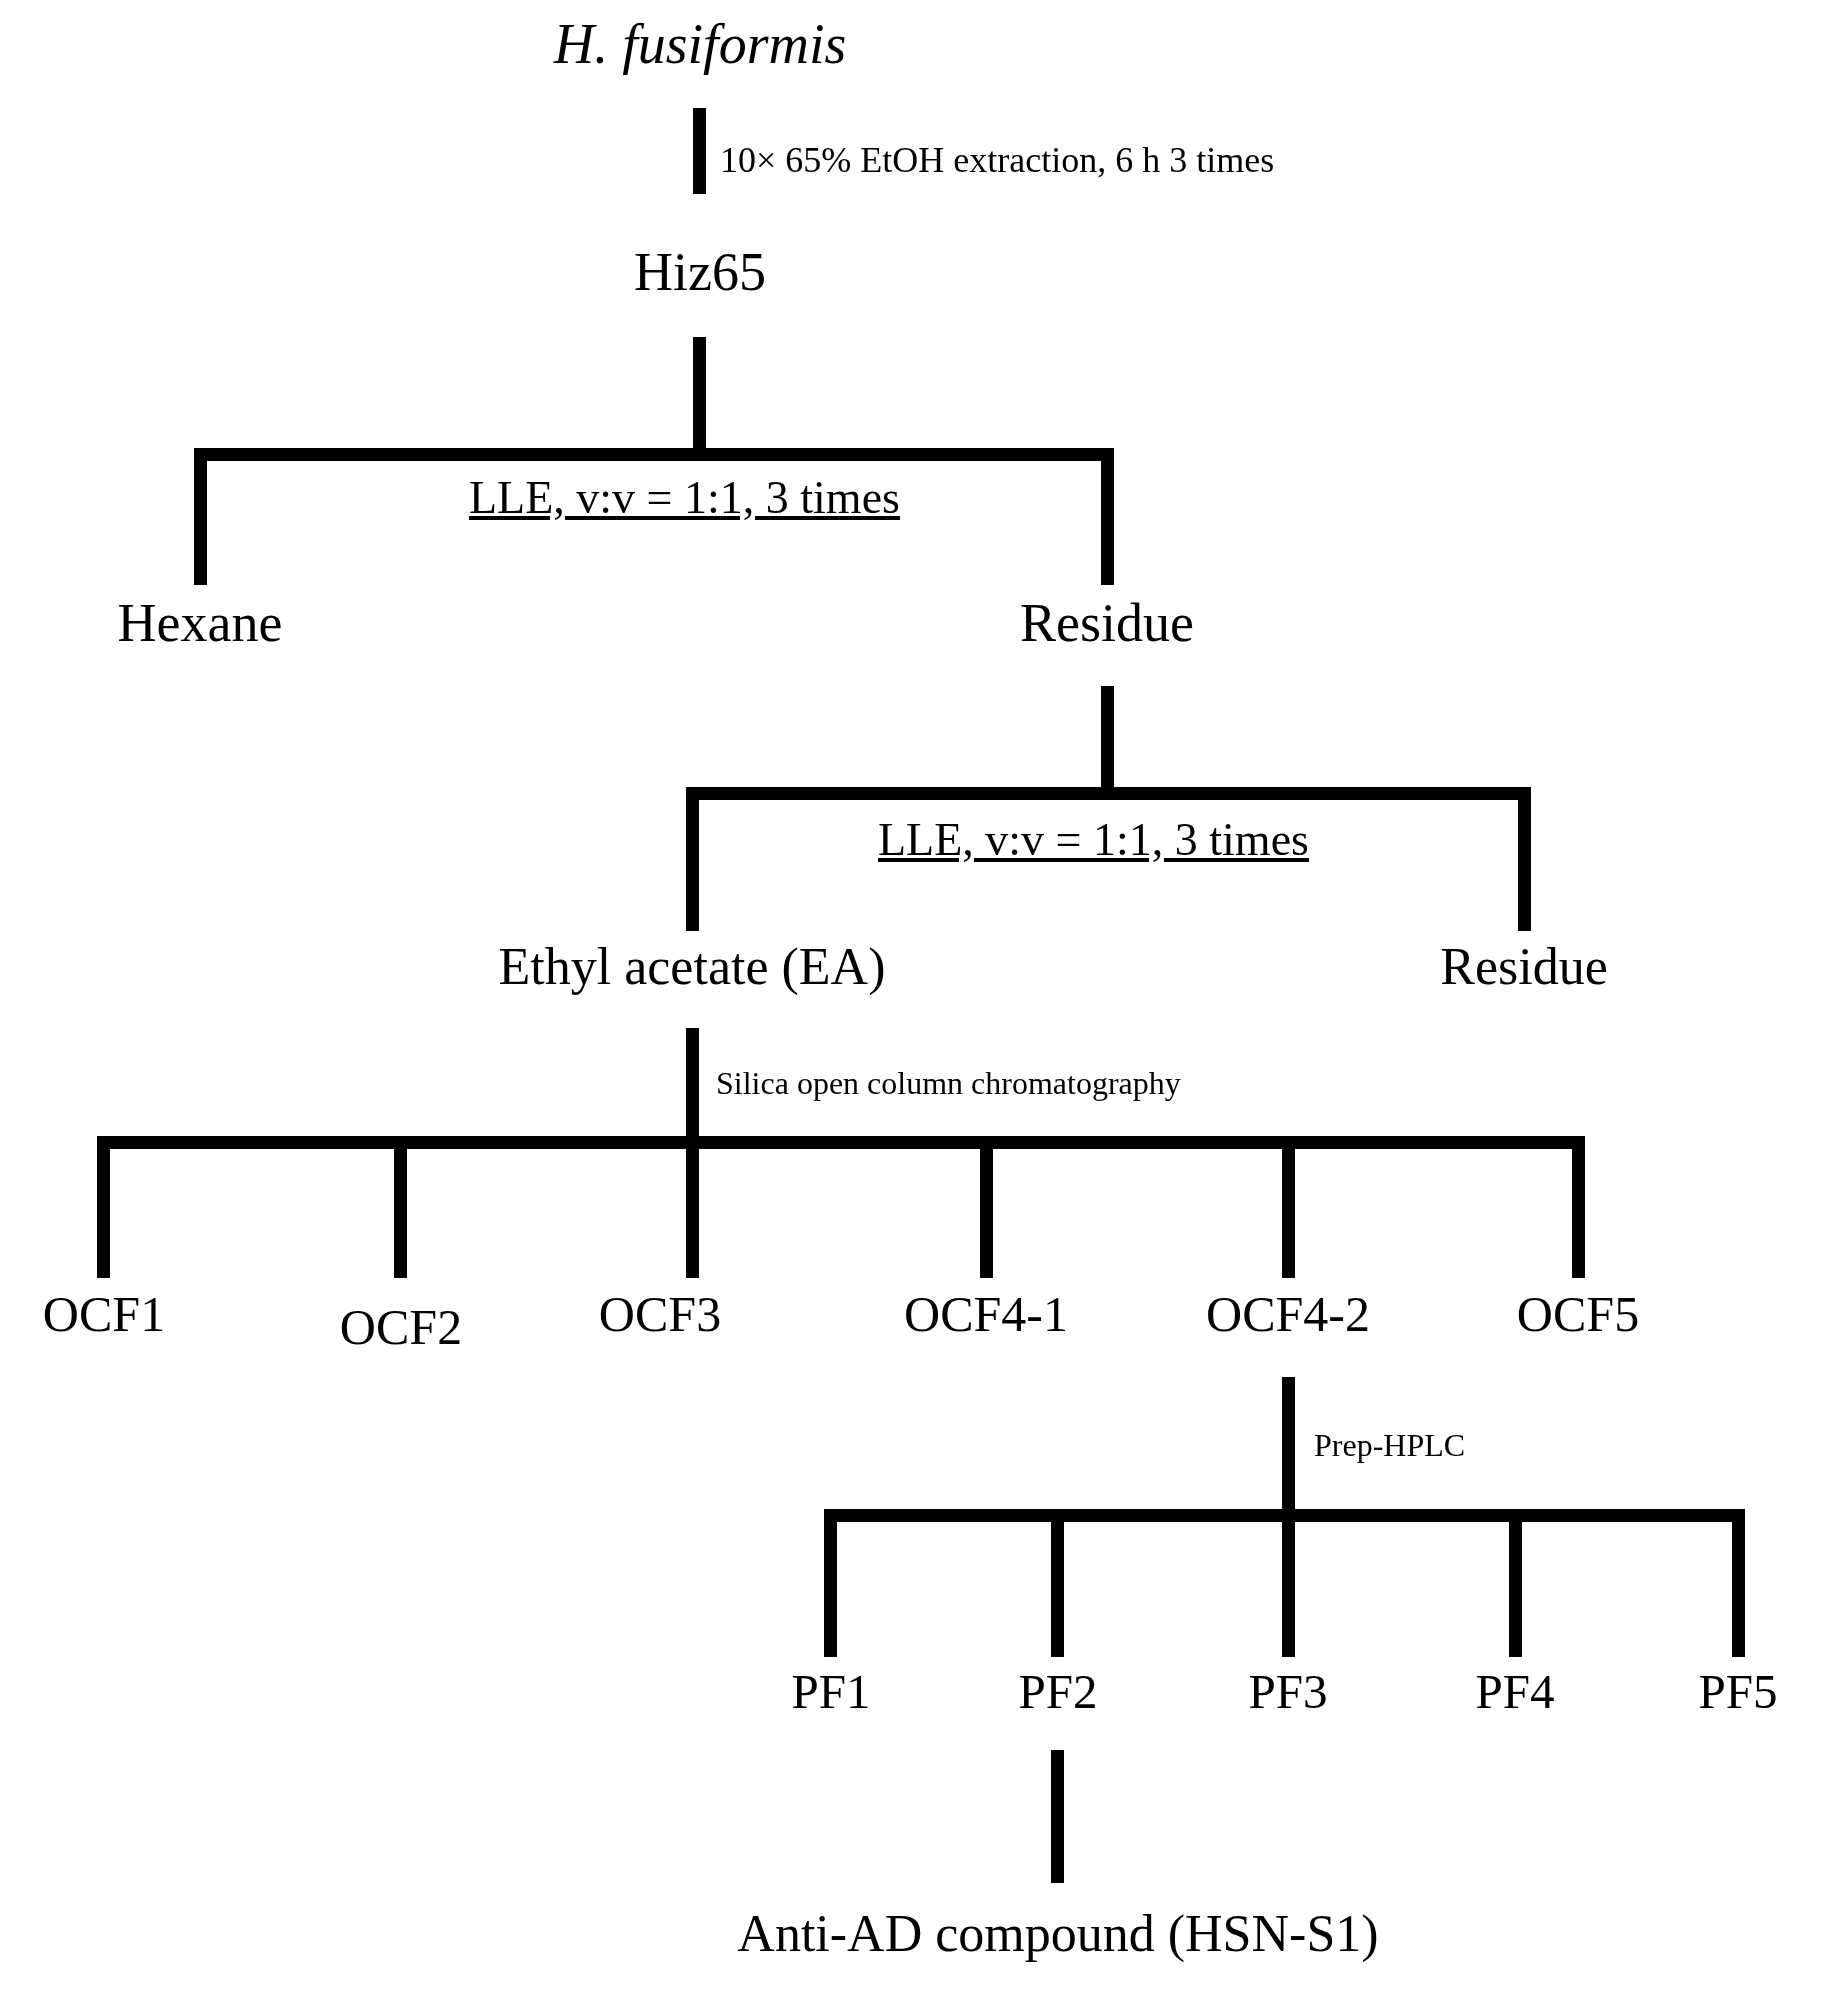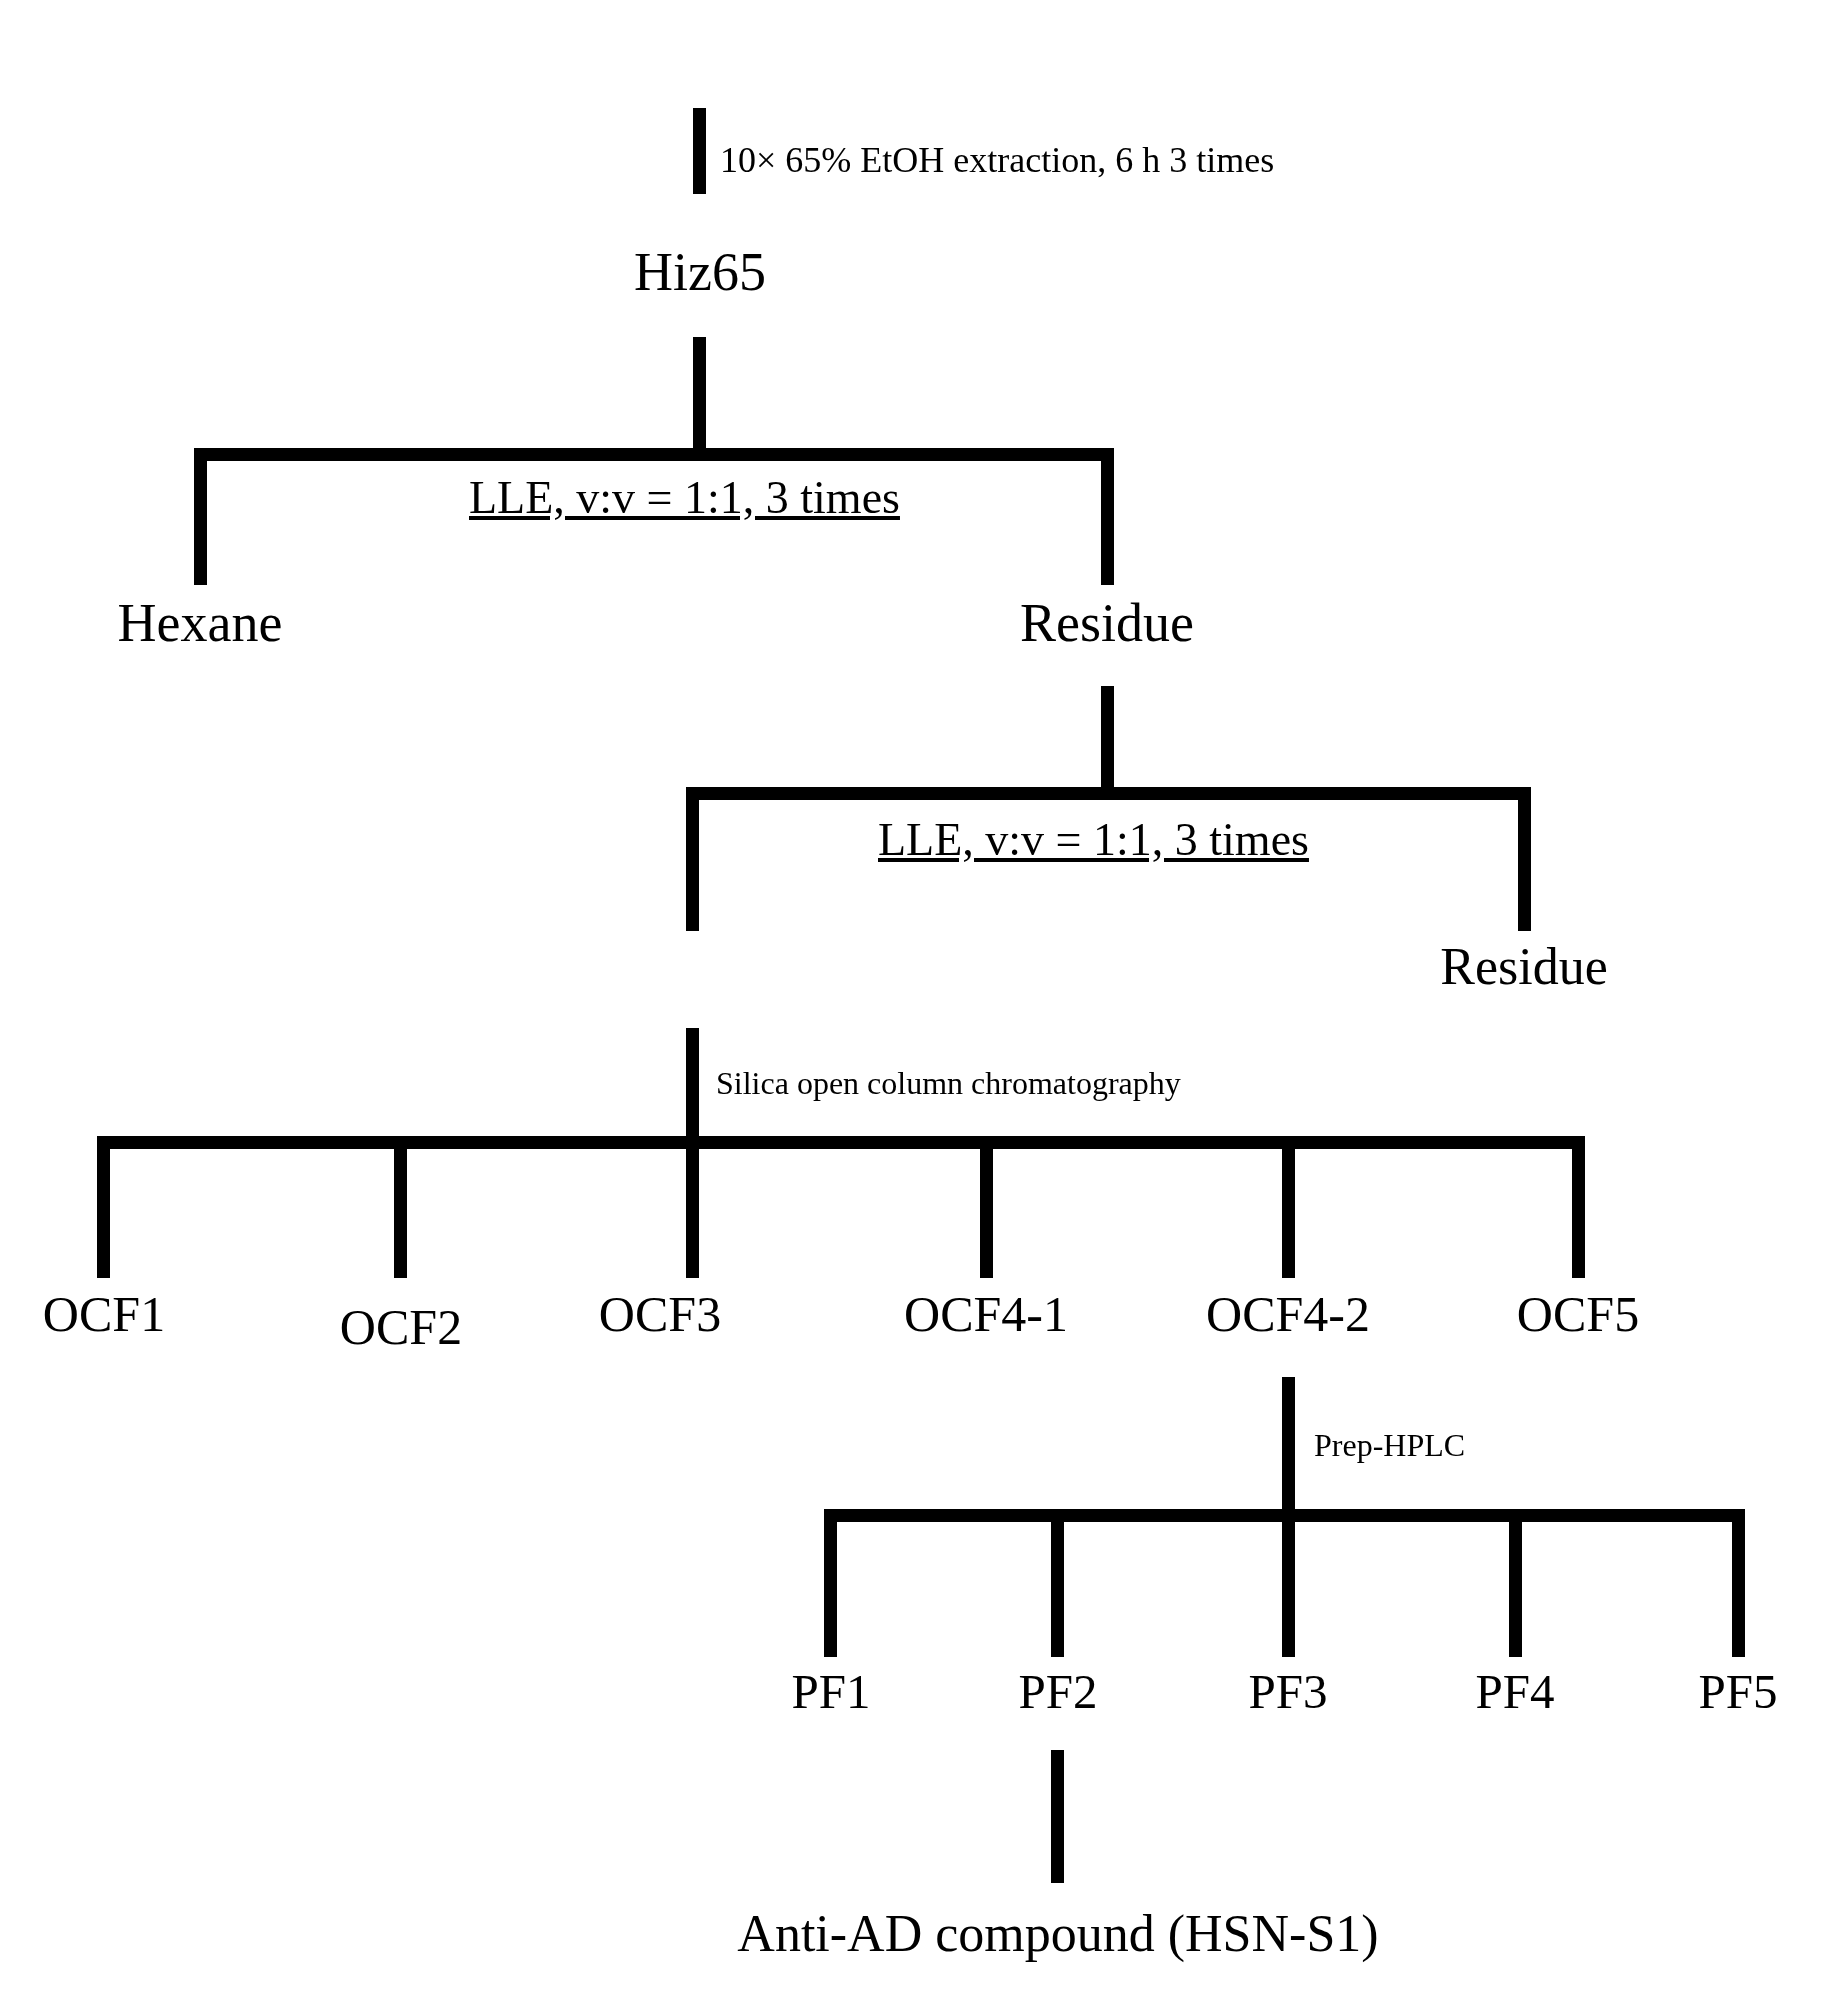--- a/index.html
+++ b/index.html
@@ -43,20 +43,21 @@
   .n-pf  { font-size: 49px; }
   .l-big { font-size: 36px; }
   .l-mid { font-size: 46px; text-decoration: underline; }
   .l-sm  { font-size: 32px; }
 </style>
 </head>
 <body>
 
 <div id="page">
 
+  <div class="node center title-species" style="left:700px; top:16px;">H. fusiformis</div>
 
   <div class="vline" style="left:693px; top:108px; width:12.6px; height:86px;"></div>
   <div class="lbl l-big" style="left:720px; top:142px;">10× 65% EtOH extraction, 6 h 3 times</div>
 
   <div class="node center n-big" style="left:700px; top:245px;">Hiz65</div>
 
   <div class="vline" style="left:693px; top:337px; width:12.6px; height:124px;"></div>
   <div class="hline" style="left:194px; top:448px; width:920px; height:12.6px;"></div>
   <div class="lbl l-mid" style="left:469px; top:475px;">LLE, v:v = 1:1, 3 times</div>
 
@@ -66,20 +67,21 @@
   <div class="node center n-big" style="left:200px; top:596px;">Hexane</div>
   <div class="node center n-big" style="left:1107px; top:596px;">Residue</div>
 
   <div class="vline" style="left:1101px; top:686px; width:12.6px; height:113px;"></div>
   <div class="hline" style="left:686px; top:787px; width:844px; height:12.6px;"></div>
   <div class="lbl l-mid" style="left:878px; top:817px;">LLE, v:v = 1:1, 3 times</div>
 
   <div class="vline" style="left:686px; top:787px; width:12.6px; height:144px;"></div>
   <div class="vline" style="left:1518px; top:787px; width:12.6px; height:144px;"></div>
 
+  <div class="node center n-mid" style="left:692px; top:941px;">Ethyl acetate (EA)</div>
   <div class="node center n-mid" style="left:1524px; top:941px;">Residue</div>
 
   <div class="vline" style="left:686px; top:1028px; width:12.6px; height:119px;"></div>
   <div class="lbl l-sm" style="left:716px; top:1067px;">Silica open column chromatography</div>
   <div class="hline" style="left:97px; top:1136px; width:1487px; height:12.6px;"></div>
 
   <div class="vline" style="left:97px; top:1136px; width:12.6px; height:142px;"></div>
   <div class="vline" style="left:394px; top:1136px; width:12.6px; height:142px;"></div>
   <div class="vline" style="left:686px; top:1136px; width:12.6px; height:142px;"></div>
   <div class="vline" style="left:980px; top:1136px; width:12.6px; height:142px;"></div>

